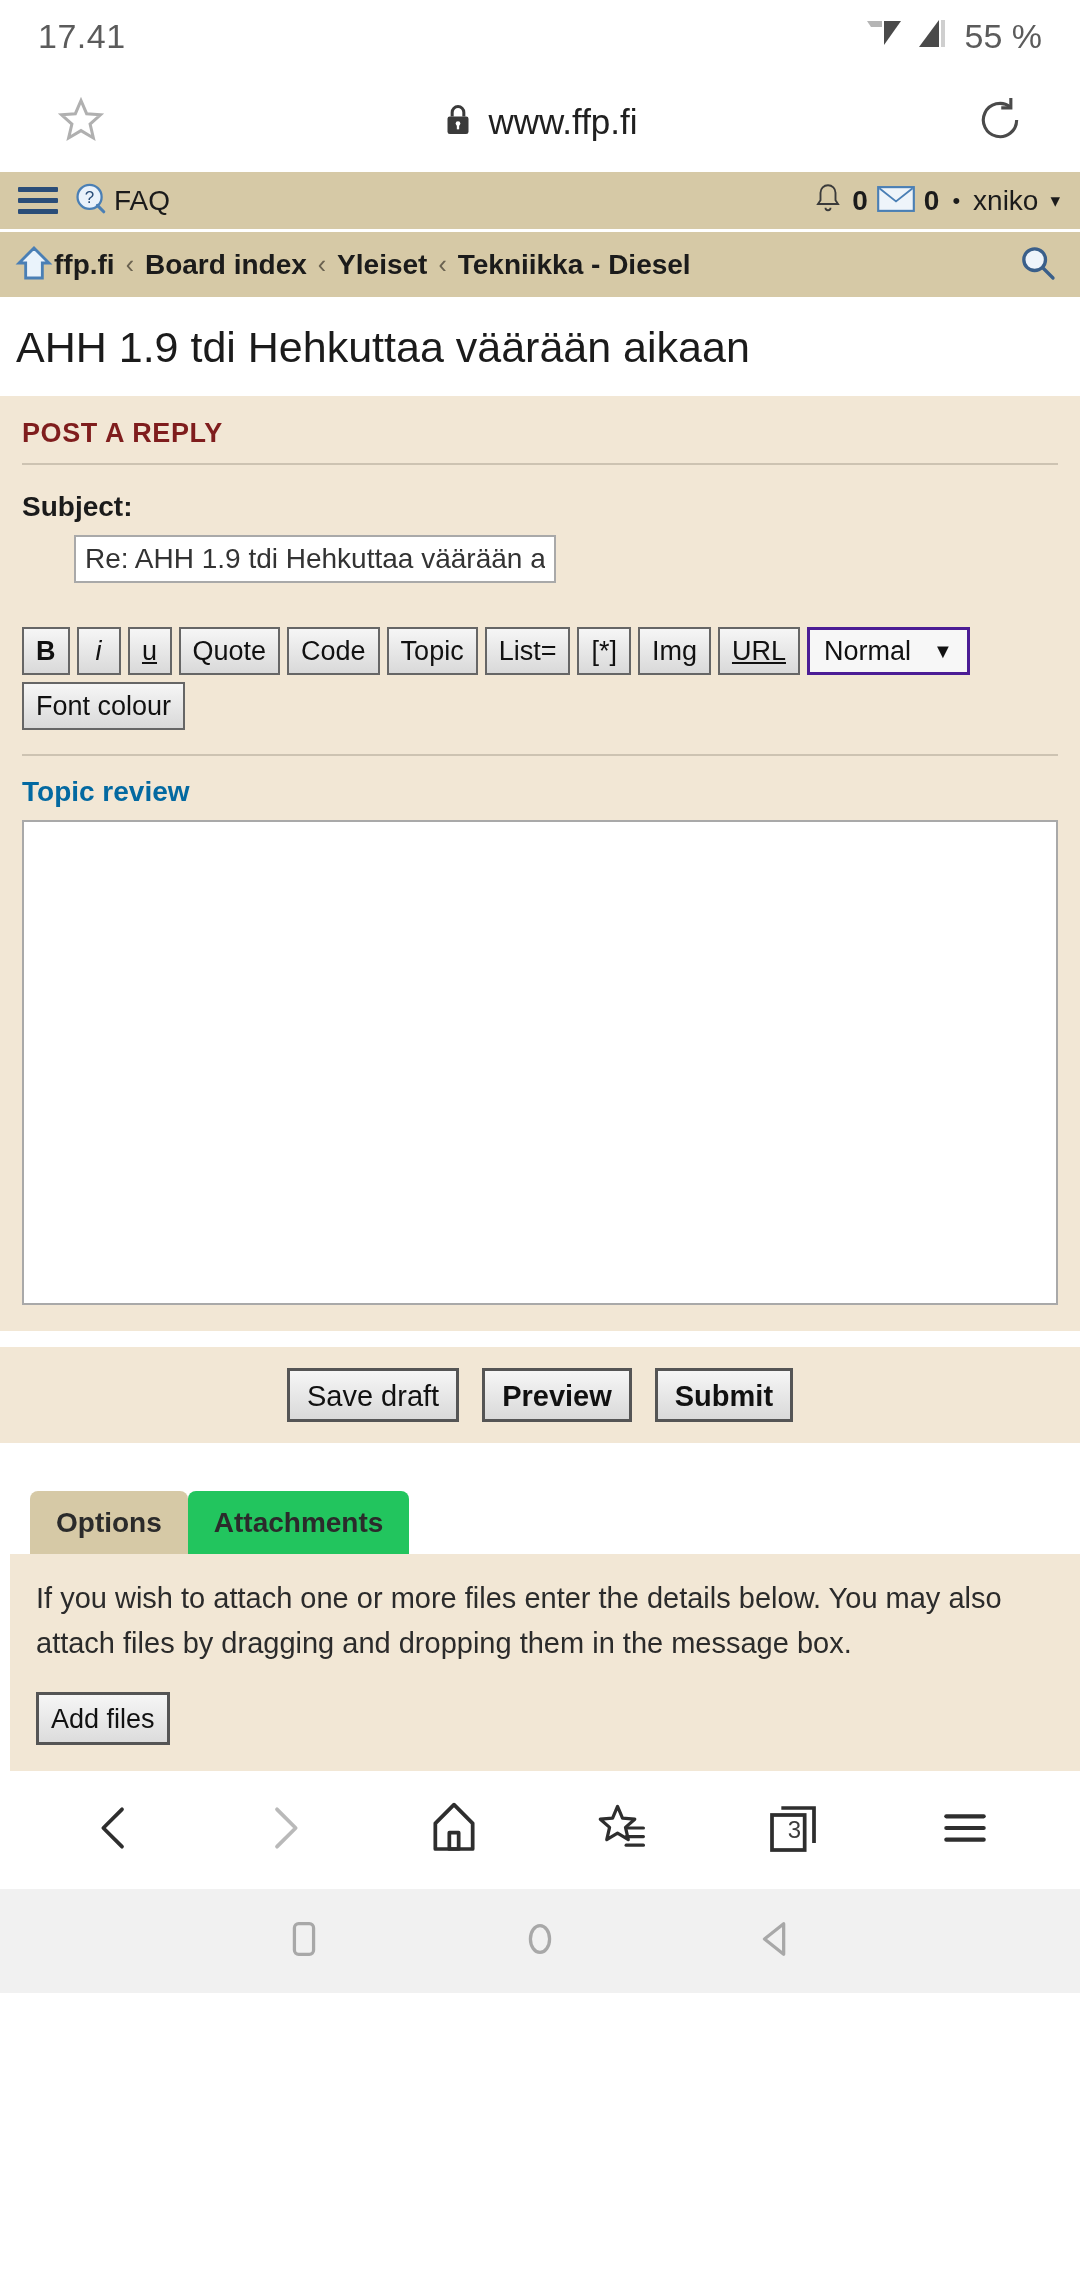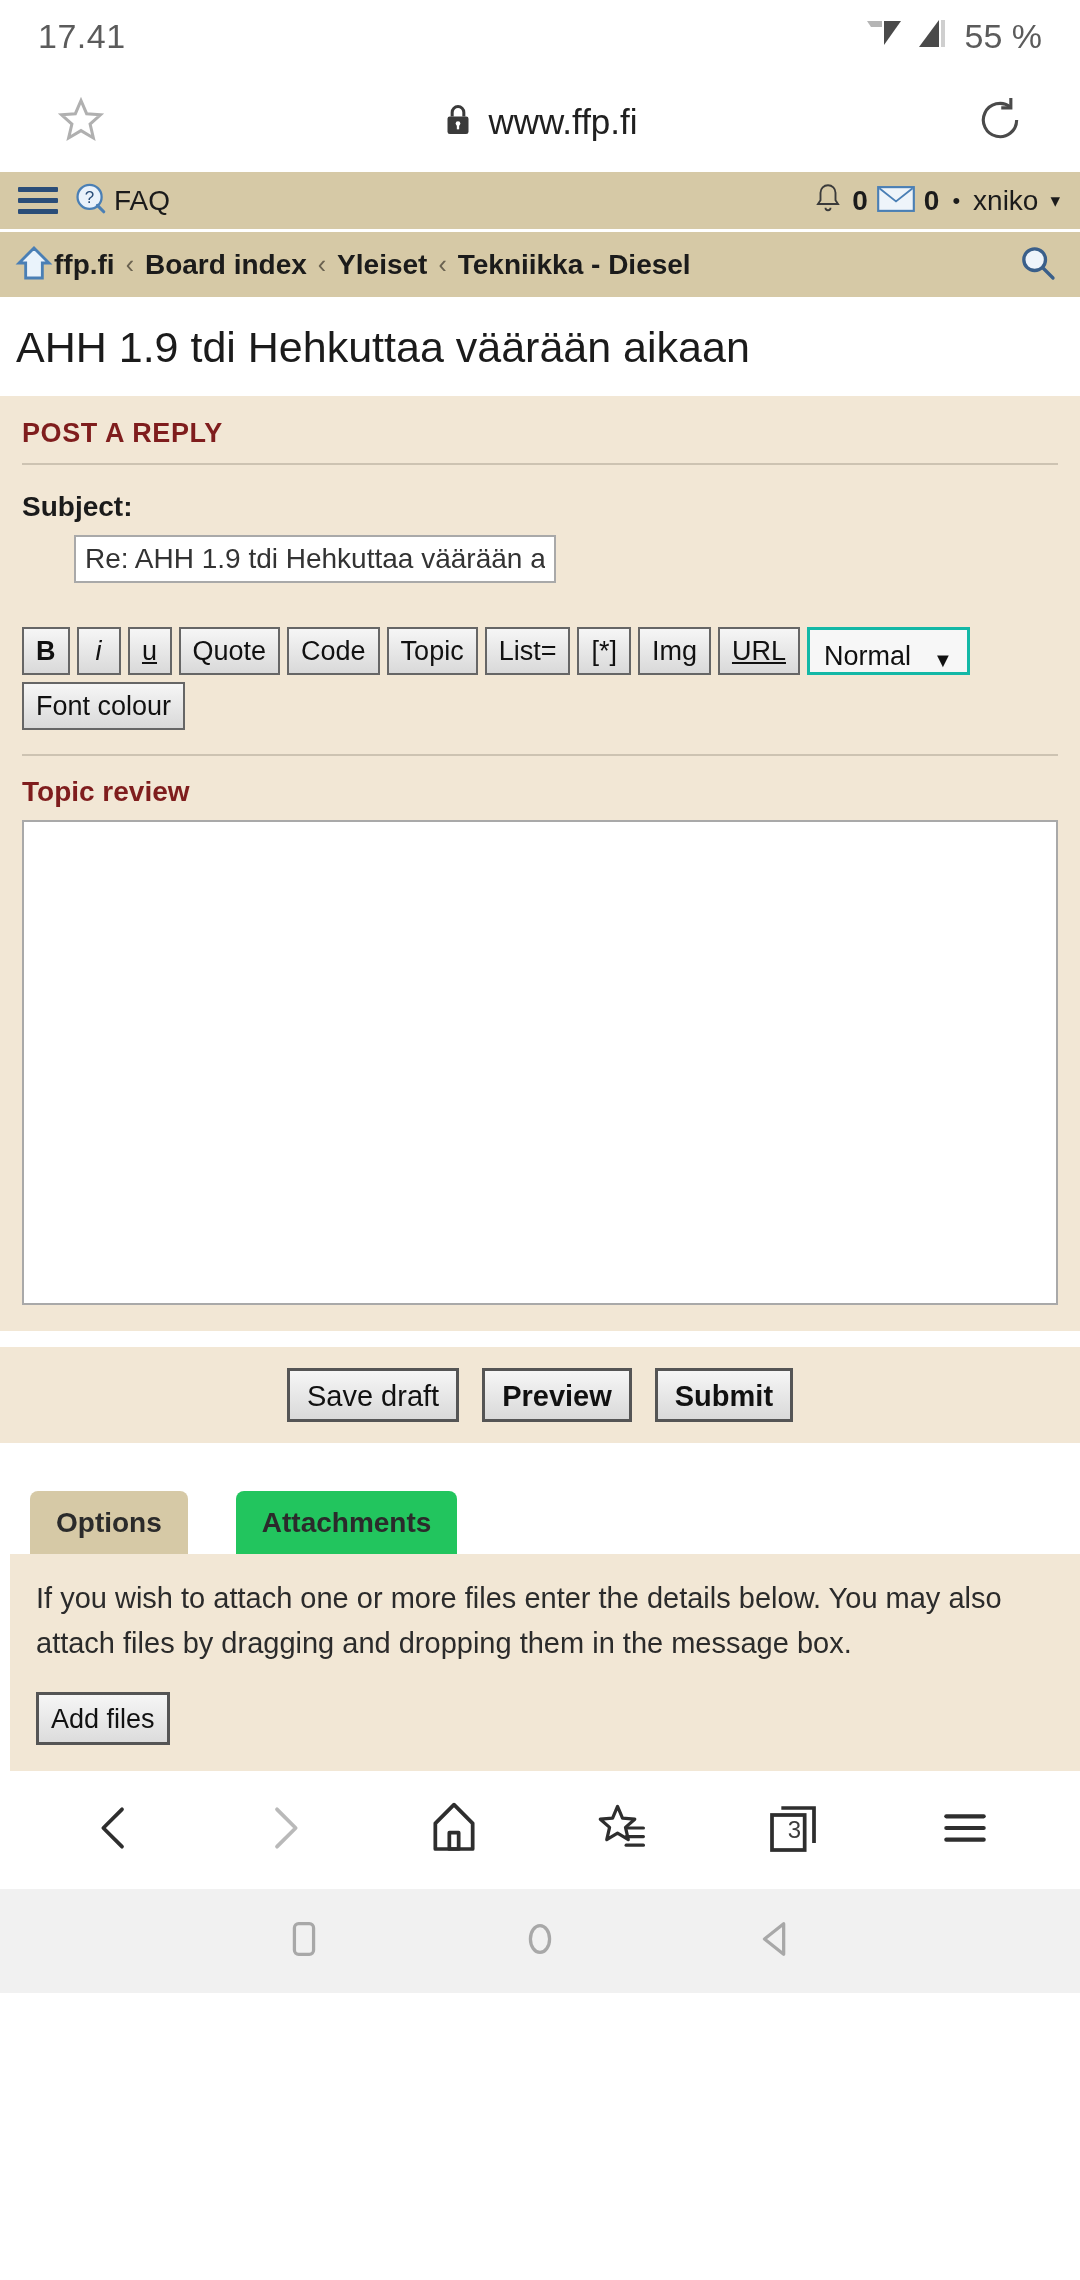--- a/index.html
+++ b/index.html
@@ -99,32 +99,32 @@
     min-width: 44px;
     height: 48px;
     line-height: 34px;
     text-align: center;
   }
   .bb-btn.bold { font-weight: bold; }
   .bb-btn.italic { font-style: italic; }
   .bb-btn.underline { text-decoration: underline; }
   .bb-select {
     background: #f7f7f7;
-    border: 3px solid #14b8a6;
+    border: 3px solid #4c1d95;
     font-size: 27px; color: #111111;
     font-family: "Liberation Sans", sans-serif;
     height: 48px;
     padding: 0 14px;
-    display: flex; align-items: flex-end; gap: 22px;
+    display: flex; align-items: center; gap: 22px;
   }
   .bb-select .caret { font-size: 20px; }
 
   .rule2 { height: 2px; background: #cdc3b2; margin: 24px 0 20px 0; }
 
-  .topic-review-label { font-size: 28px; font-weight: bold; color: #7f1d1d; margin-bottom: 12px; }
+  .topic-review-label { font-size: 28px; font-weight: bold; color: #0369a1; margin-bottom: 12px; }
   .review-box {
     background: #ffffff;
     border: 2px solid #a9a9a9;
     height: 485px;
     width: 100%;
   }
 
   
   .gap-white { height: 16px; background: #ffffff; }
 
@@ -139,21 +139,21 @@
     border: 3px solid #555555;
     font-size: 29px; color: #111111;
     font-family: "Liberation Sans", sans-serif;
     padding: 7px 17px;
     height: 54px;
     line-height: 36px;
   }
   .act-btn.strong { font-weight: bold; }
 
   
-  .tabs-wrap { background: #ffffff; padding: 48px 0 0 30px; display: flex; align-items: flex-end; gap: 48px; }
+  .tabs-wrap { background: #ffffff; padding: 48px 0 0 30px; display: flex; align-items: flex-end; }
   .tab {
     font-size: 28px; font-weight: bold; color: #2b2b2b;
     padding: 16px 26px 15px 26px;
     border-radius: 8px 8px 0 0;
   }
   .tab.inactive { background: #d6c9a6; }
   .tab.active { background: #22c55e; }
 
   .attach-panel { background: #f2e7d5; padding: 22px 26px 26px 26px; margin-left: 10px; }
   .attach-text { font-size: 29px; color: #2b2b2b; line-height: 45px; }

